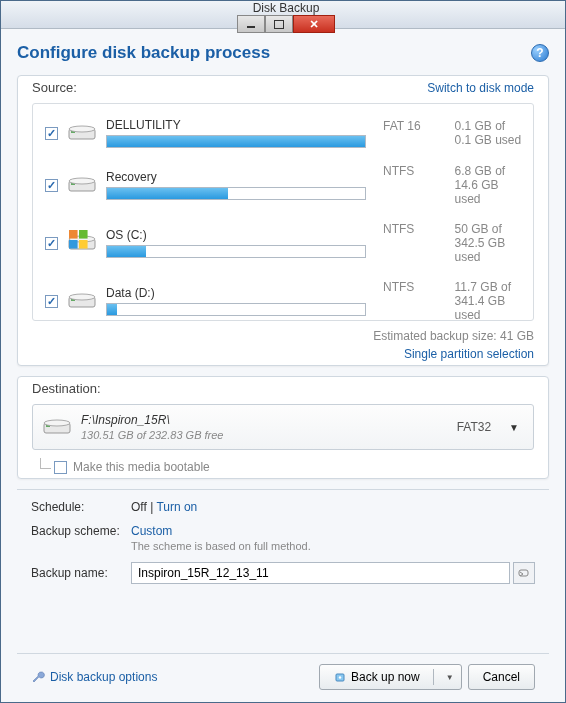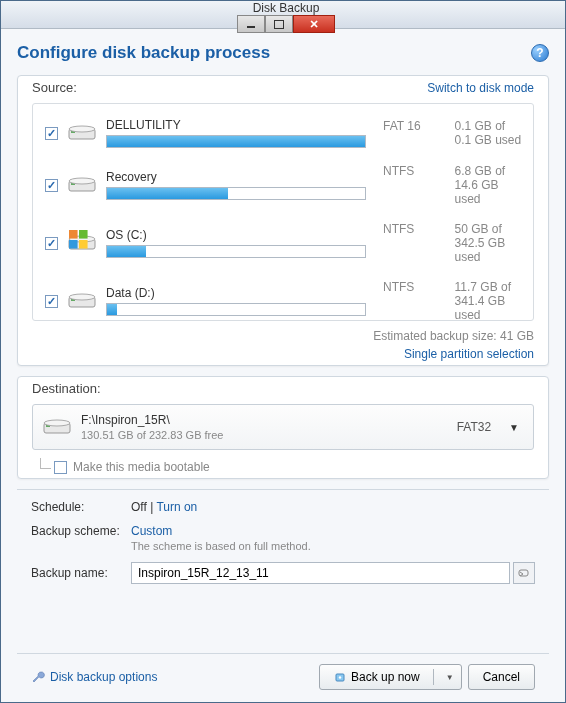--- a/index.html
+++ b/index.html
@@ -30,21 +30,21 @@
 .src-main { flex: 1; min-width: 0; }
 .src-name { font-size: 12px; color: #333; flex: 1; }
 .src-fs { font-size: 12px; color: #888; width: 130px; }
 .src-usage { font-size: 12px; color: #888; width: 130px; }
 .progress { height: 13px; border: 1px solid #b0bac5; background: #fff; margin-top: 3px; width: 260px; position: relative; }
 .progress-fill { height: 100%; background: linear-gradient(#6ac0f0, #2a9ae0); }
 .src-info { display: flex; flex-direction: row; justify-content: center; gap: 3px; width: 140px; flex-shrink: 0; }
 .below-list { text-align: right; margin-top: 8px; font-size: 12px; color: #888; }
 .below-list .link { display: block; margin-top: 4px; }
 .dest-box { border: 1px solid #c8d0d8; border-radius: 3px; padding: 8px 10px; display: flex; align-items: center; background: linear-gradient(#fdfdfd,#f2f4f6); cursor: pointer; }
-.dest-info { flex: 1; }
+.dest-info { flex: 1; font-style: italic; }
 .dest-path { font-size: 12px; color: #333; }
 .dest-free { font-size: 11px; color: #888; margin-top: 2px; }
 .dest-fs { font-size: 12px; color: #555; margin-right: 14px; }
 .dropdown-arrow { font-size: 10px; color: #333; padding: 0 4px; }
 .bootable-row { display: flex; align-items: center; margin-top: 10px; padding-left: 22px; font-size: 12px; color: #888; position: relative; }
 .bootable-row::before { content: ''; position: absolute; left: 8px; top: -2px; width: 10px; height: 10px; border-left: 1px solid #bbb; border-bottom: 1px solid #bbb; }
 .bootable-row .checkbox { margin-right: 6px; }
 .settings { padding: 10px 14px; border-top: 1px solid #d0d8e0; }
 .setting-row { display: flex; align-items: flex-start; margin-bottom: 10px; font-size: 12px; }
 .setting-label { width: 100px; color: #333; flex-shrink: 0; }

